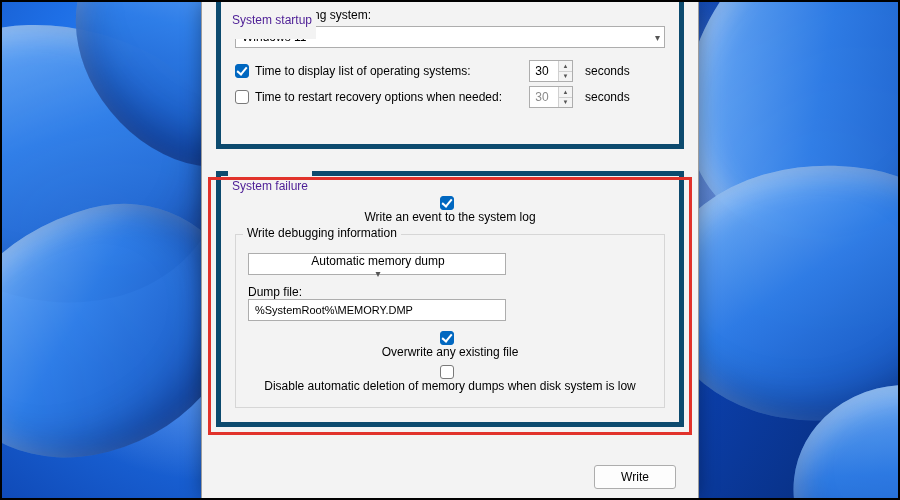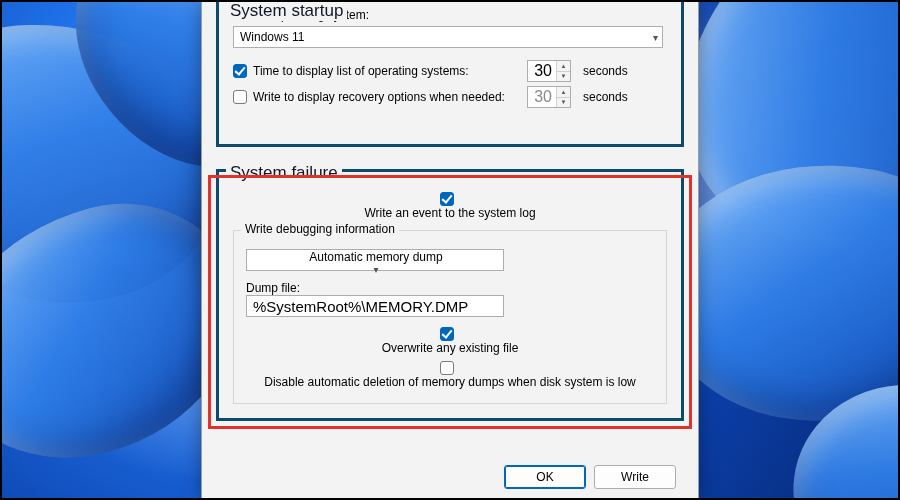--- a/index.html
+++ b/index.html
@@ -44,33 +44,33 @@
     border-right: 1px solid #9c9c9c;
     box-shadow: 0 0 18px rgba(0,0,0,0.35);
   }
   .dialog-body {
     position: absolute;
     left: 0; right: 0; top: 0; bottom: 46px;
     padding: 0 14px;
   }
   
   .group {
-    border: 3px solid #0c4a6e;
+    border: 5px solid #0c4a6e;
     background: #f3f3f3;
     margin-top: 0px;
     position: relative;
     padding: 14px 14px 10px 14px;
   }
   .group-legend {
     position: absolute;
     top: -9px; left: 7px;
     background: #f3f3f3;
-    padding: 0 4px;
-    color: #0f172a;
-    font-size: 17px;
+    padding: 12px 4px;
+    color: #4c1d95;
+    font-size: 12px;
   }
   .g-startup { border-top: none; padding-top: 6px; }
   .g-startup .group-legend { top: -1px; }
   .g-failure { margin-top: 22px; padding: 18px 14px 14px 14px; }
 
   .highlight {
     position: absolute;
     border: 3px solid #e1322b;
     pointer-events: none;
     z-index: 5;
@@ -107,22 +107,22 @@
     transform: rotate(40deg);
   }
 
   .spinner {
     display: inline-flex; align-items: stretch;
     border: 1px solid #adadad; background: #fff;
     height: 22px; width: 44px;
     margin: 0 10px;
   }
   .spinner input {
-    border: none; width: 28px; text-align: right;
-    padding: 0 4px 0 0; font-size: 16px; background: transparent;
+    border: none; width: 28px; text-align: center;
+    padding: 0 4px 0 0; font-size: 12px; background: transparent;
   }
   .spinner input:disabled { color: #8a8a8a; }
   .spinner .btns { display: flex; flex-direction: column; width: 14px; border-left: 1px solid #d0d0d0;}
   .spinner .sb {
     flex: 1; display: flex; align-items: center; justify-content: center;
     font-size: 6px; color: #555; background: #f4f4f4; line-height: 1;
   }
   .spinner .sb + .sb { border-top: 1px solid #d0d0d0;}
   .seconds { margin-left: 2px; }
 
@@ -136,21 +136,21 @@
     margin: 10px 0 0 0;
     padding: 16px 12px 12px 12px;
   }
   .subgroup-legend {
     position: absolute; top: -9px; left: 7px;
     background: #f3f3f3; padding: 0 4px;
   }
   .dumpfile-combo { width: 258px; margin: 2px 0 10px 0; flex-direction: column;}
   .textfield {
     display: block; border: 1px solid #adadad; background: #fff;
-    height: 22px; padding: 2px 6px; font-size: 15px;
+    height: 22px; padding: 2px 6px; font-size: 11px;
     width: 258px;
   }
   .small-gap { height: 8px; }
 
   
   .footer {
     position: absolute; left: 0; right: 0; bottom: 0;
     height: 42px;
     display: flex; justify-content: flex-end; align-items: center;
     gap: 8px; padding: 0 22px;
@@ -200,21 +200,21 @@
             <div class="sb">▲</div>
             <div class="sb">▼</div>
           </div>
         </div>
         <span class="seconds">seconds</span>
       </div>
 
       <div class="time-row">
         <div class="lbl">
           <input type="checkbox" class="chk" style="">
-          <span>Write to display recovery options when needed:</span>
+          <span>Time to restart recovery options when needed:</span>
         </div>
         <div class="spinner">
           <input disabled="" value="30" style="">
           <div class="btns">
             <div class="sb">▲</div>
             <div class="sb">▼</div>
           </div>
         </div>
         <span class="seconds">seconds</span>
       </div>
@@ -252,16 +252,15 @@
             <input type="checkbox" class="chk" style="">
             <span>Disable automatic deletion of memory dumps when disk system is low</span>
           </div>
         </div>
       </div>
     </div>
 
   </div>
 
   <div class="footer">
-    <button class="btn default">OK</button>
     <button class="btn">Write</button>
   </div>
 </div>
 
 </body></html>

